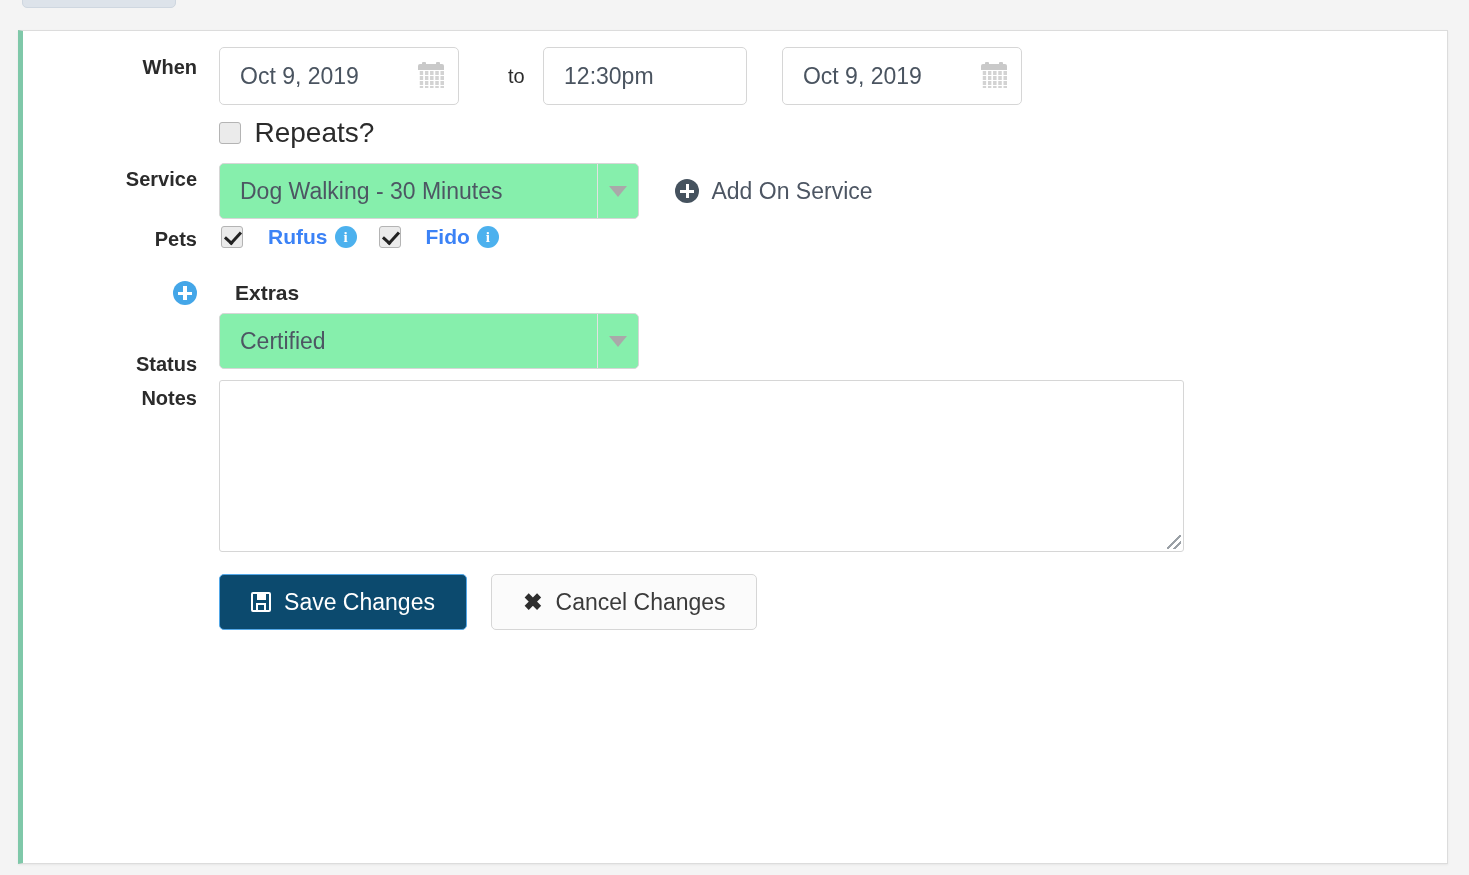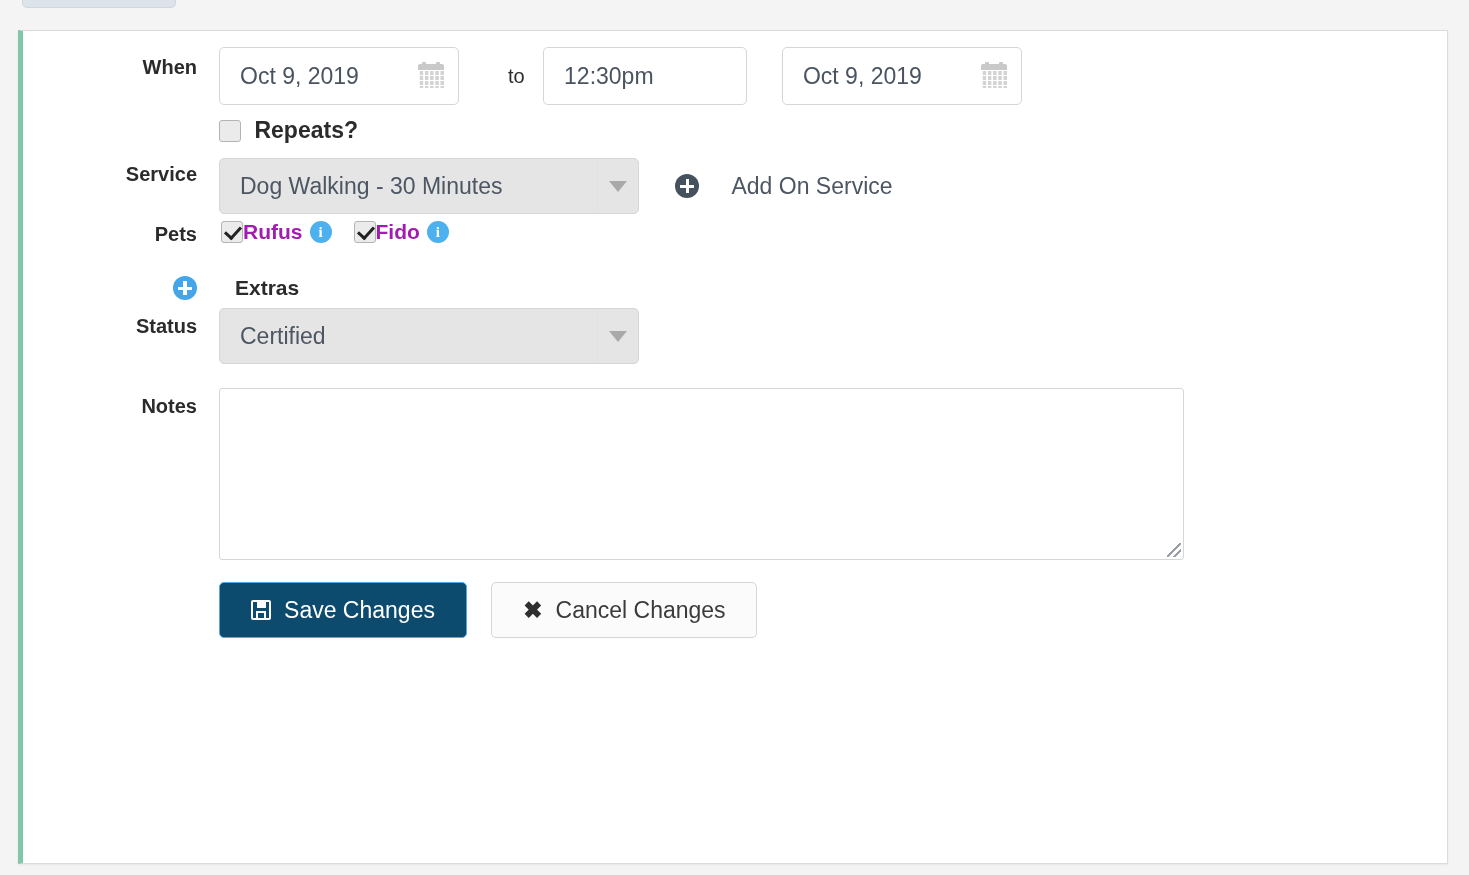--- a/index.html
+++ b/index.html
@@ -134,37 +134,37 @@
   .cbx.checked::after {
     content: "";
     position: absolute;
     left: 6px; top: 1px;
     width: 7px; height: 13px;
     border: solid #222;
     border-width: 0 3px 3px 0;
     transform: rotate(42deg);
   }
   .cbx-label {
-    font-size: 23px;
-    font-weight: bold;
+    font-size: 28px;
+    font-weight: normal;
     color: #2b2b2b;
     margin-left: 9px;
     vertical-align: middle;
   }
 
   .repeats-row { padding: 12px 0 14px 0; }
 
   
   .select {
     width: 420px;
     height: 56px;
     box-sizing: border-box;
     border: 1px solid #d6d6d6;
     border-radius: 5px;
-    background: #e5e5e5;
+    background: #86efac;
     display: inline-flex;
     align-items: center;
     position: relative;
     vertical-align: top;
   }
   .select .value {
     padding-left: 20px;
     font-size: 23px;
     color: #4d5663;
     flex: 1;
@@ -188,21 +188,20 @@
   }
 
   
   .addon {
     display: inline-flex;
     align-items: center;
     margin-left: 32px;
     height: 56px;
     vertical-align: top;
     cursor: pointer;
-    gap: 20px;
   }
   .plus-icon {
     width: 24px; height: 24px;
     border-radius: 50%;
     position: relative;
     flex: 0 0 auto;
   }
   .plus-icon::before, .plus-icon::after {
     content: "";
     position: absolute;
@@ -238,22 +237,22 @@
   
   .pets { padding: 6px 0 0 2px; display: flex; align-items: center; }
   .pet {
     display: inline-flex;
     align-items: center;
     margin-right: 22px;
   }
   .pet-name {
     font-size: 21px;
     font-weight: bold;
-    color: #a21caf;
-    margin-left: 0;
+    color: #3b82f6;
+    margin-left: 25px;
   }
   .info-icon {
     width: 22px; height: 22px;
     border-radius: 50%;
     background: #4cb1ee;
     color: #ffffff;
     font-family: "Liberation Serif", serif;
     font-weight: bold;
     font-size: 15px;
     display: inline-flex;
@@ -353,21 +352,21 @@
     border: 2px solid #ffffff;
     border-bottom: 0;
     box-sizing: border-box;
   }
   .xmark { font-size: 23px; font-weight: bold; color: #2e2e2e; line-height: 1; }
 
   .sp-when { padding-top: 8px; }
   .sp-service { padding-top: 4px; }
   .sp-staff { padding-top: 4px; }
   .sp-pets { padding-top: 8px; }
-  .sp-status { padding-top: 6px; }
+  .sp-status { padding-top: 6px; margin-top: 33px; }
   .sp-notes { padding-top: 6px; }
 </style>
 </head>
 <body>
 
 <div class="top-fragment"></div>
 
 <div class="card">
   <div class="form">
 
@@ -452,21 +451,21 @@
     <div class="row">
       <div class="label sp-status">Status</div>
       <div class="field">
         <div class="select">
           <span class="value">Certified</span>
           <span class="arrow-box"></span>
         </div>
       </div>
     </div>
 
-    <div class="row" style="margin-top:24px;">
+    <div class="row" style="margin-top:4px;">
       <div class="label sp-notes">Notes</div>
       <div class="field">
         <div class="notes-area">
           <span></span>
           <span class="resize-grip"></span>
         </div>
 
         <div class="buttons">
           <span class="btn btn-primary">
             <span class="glyph">

